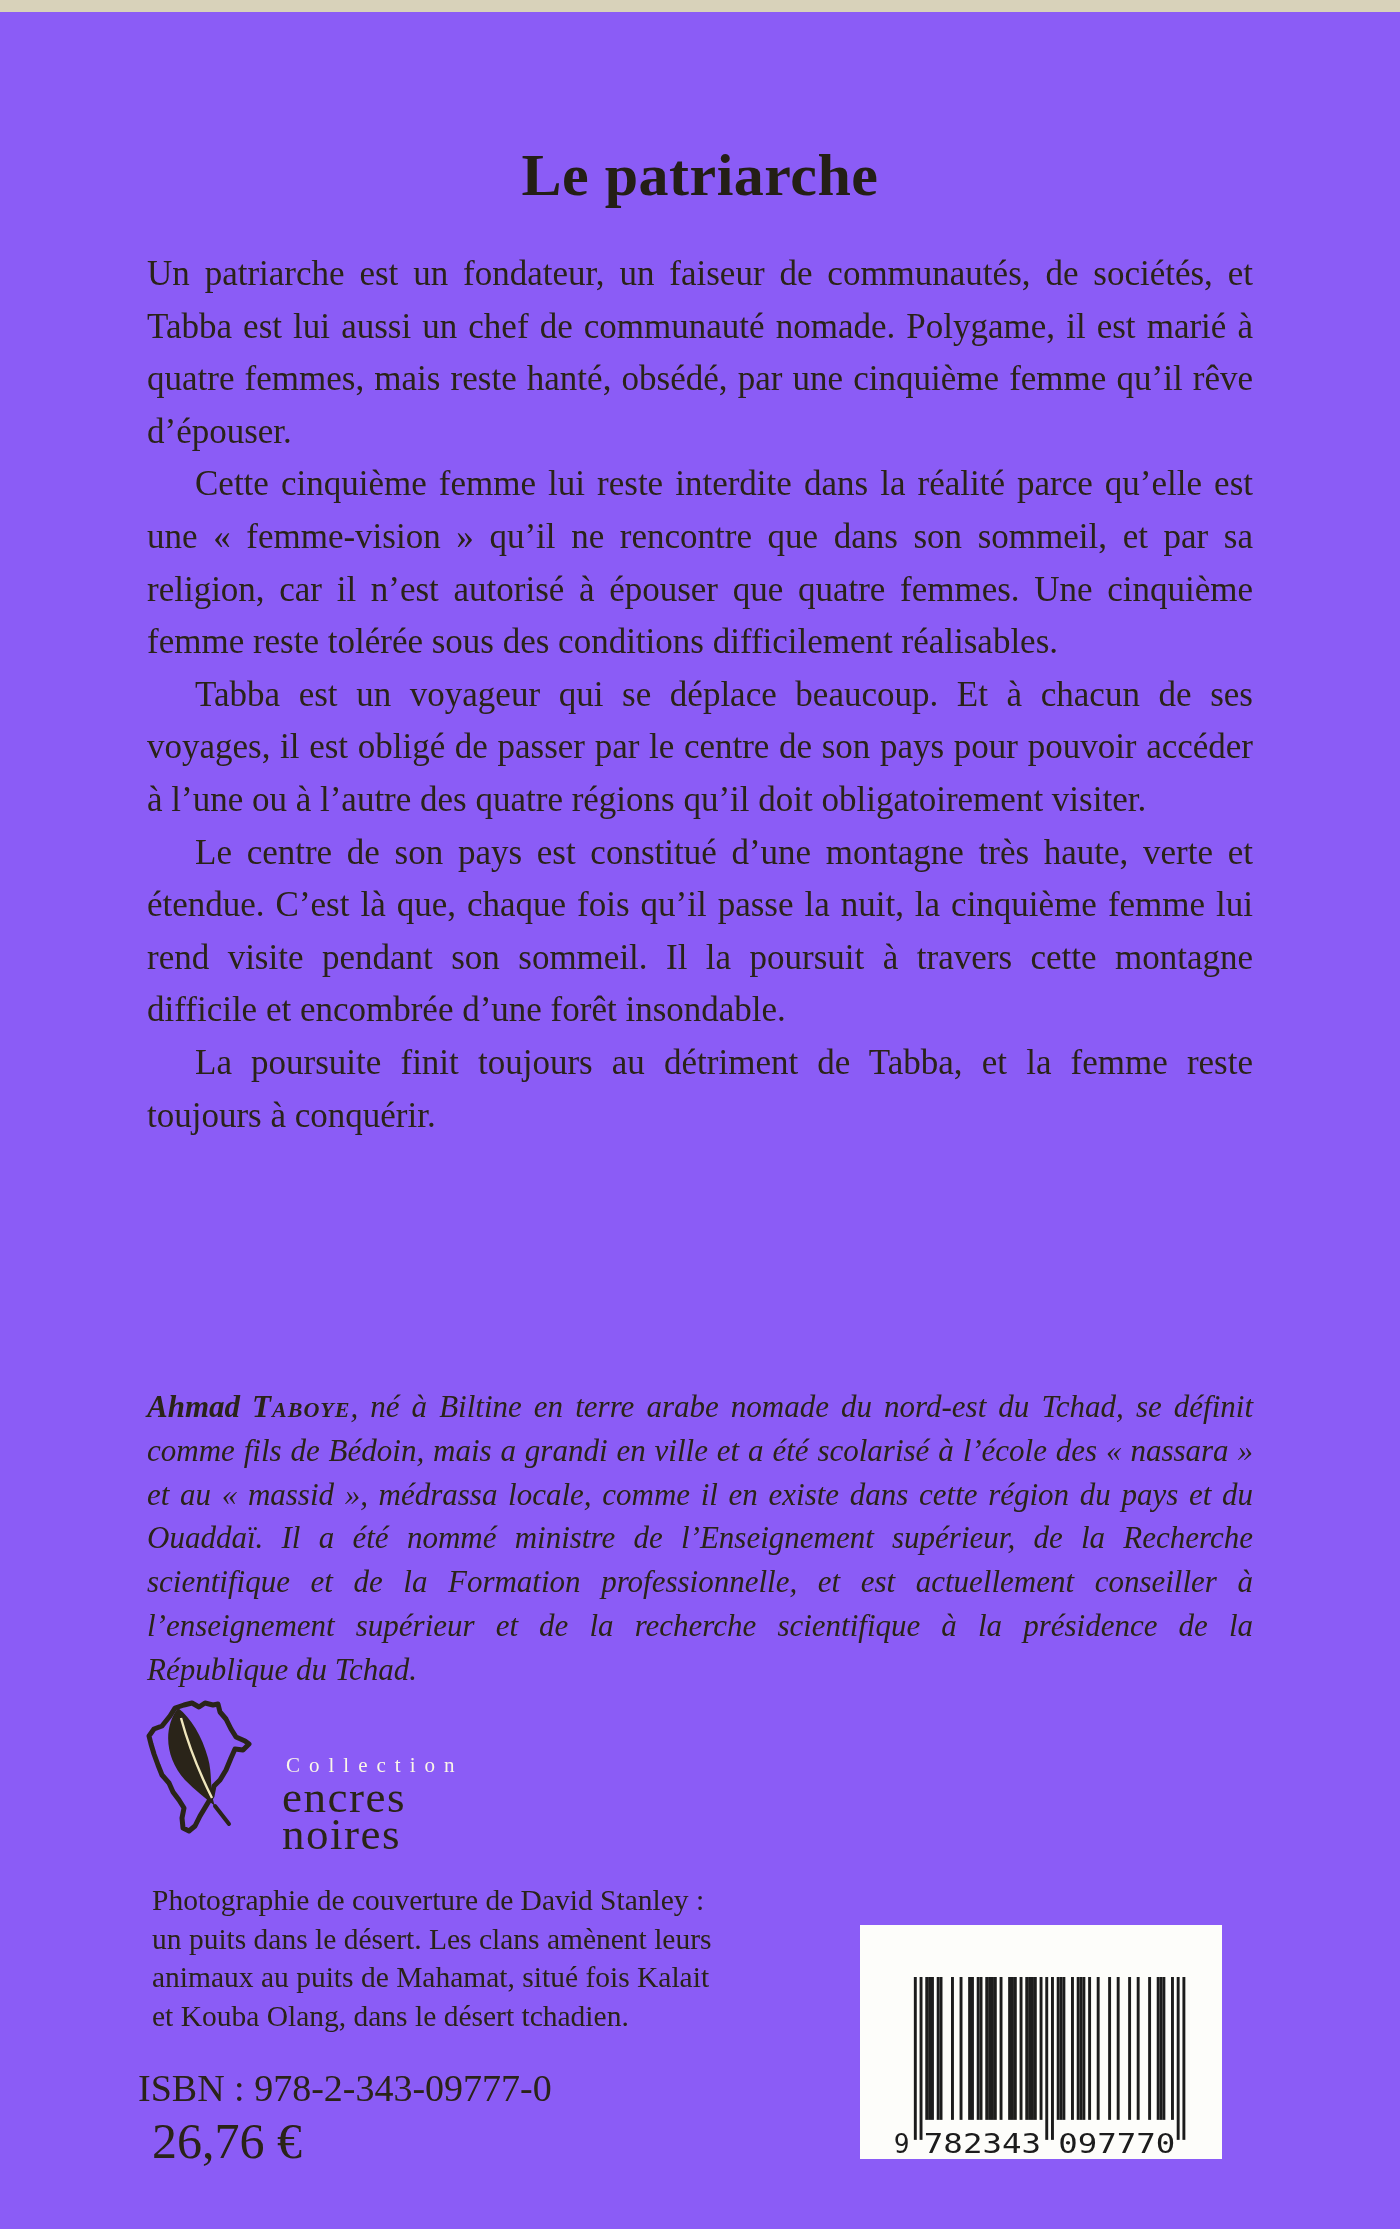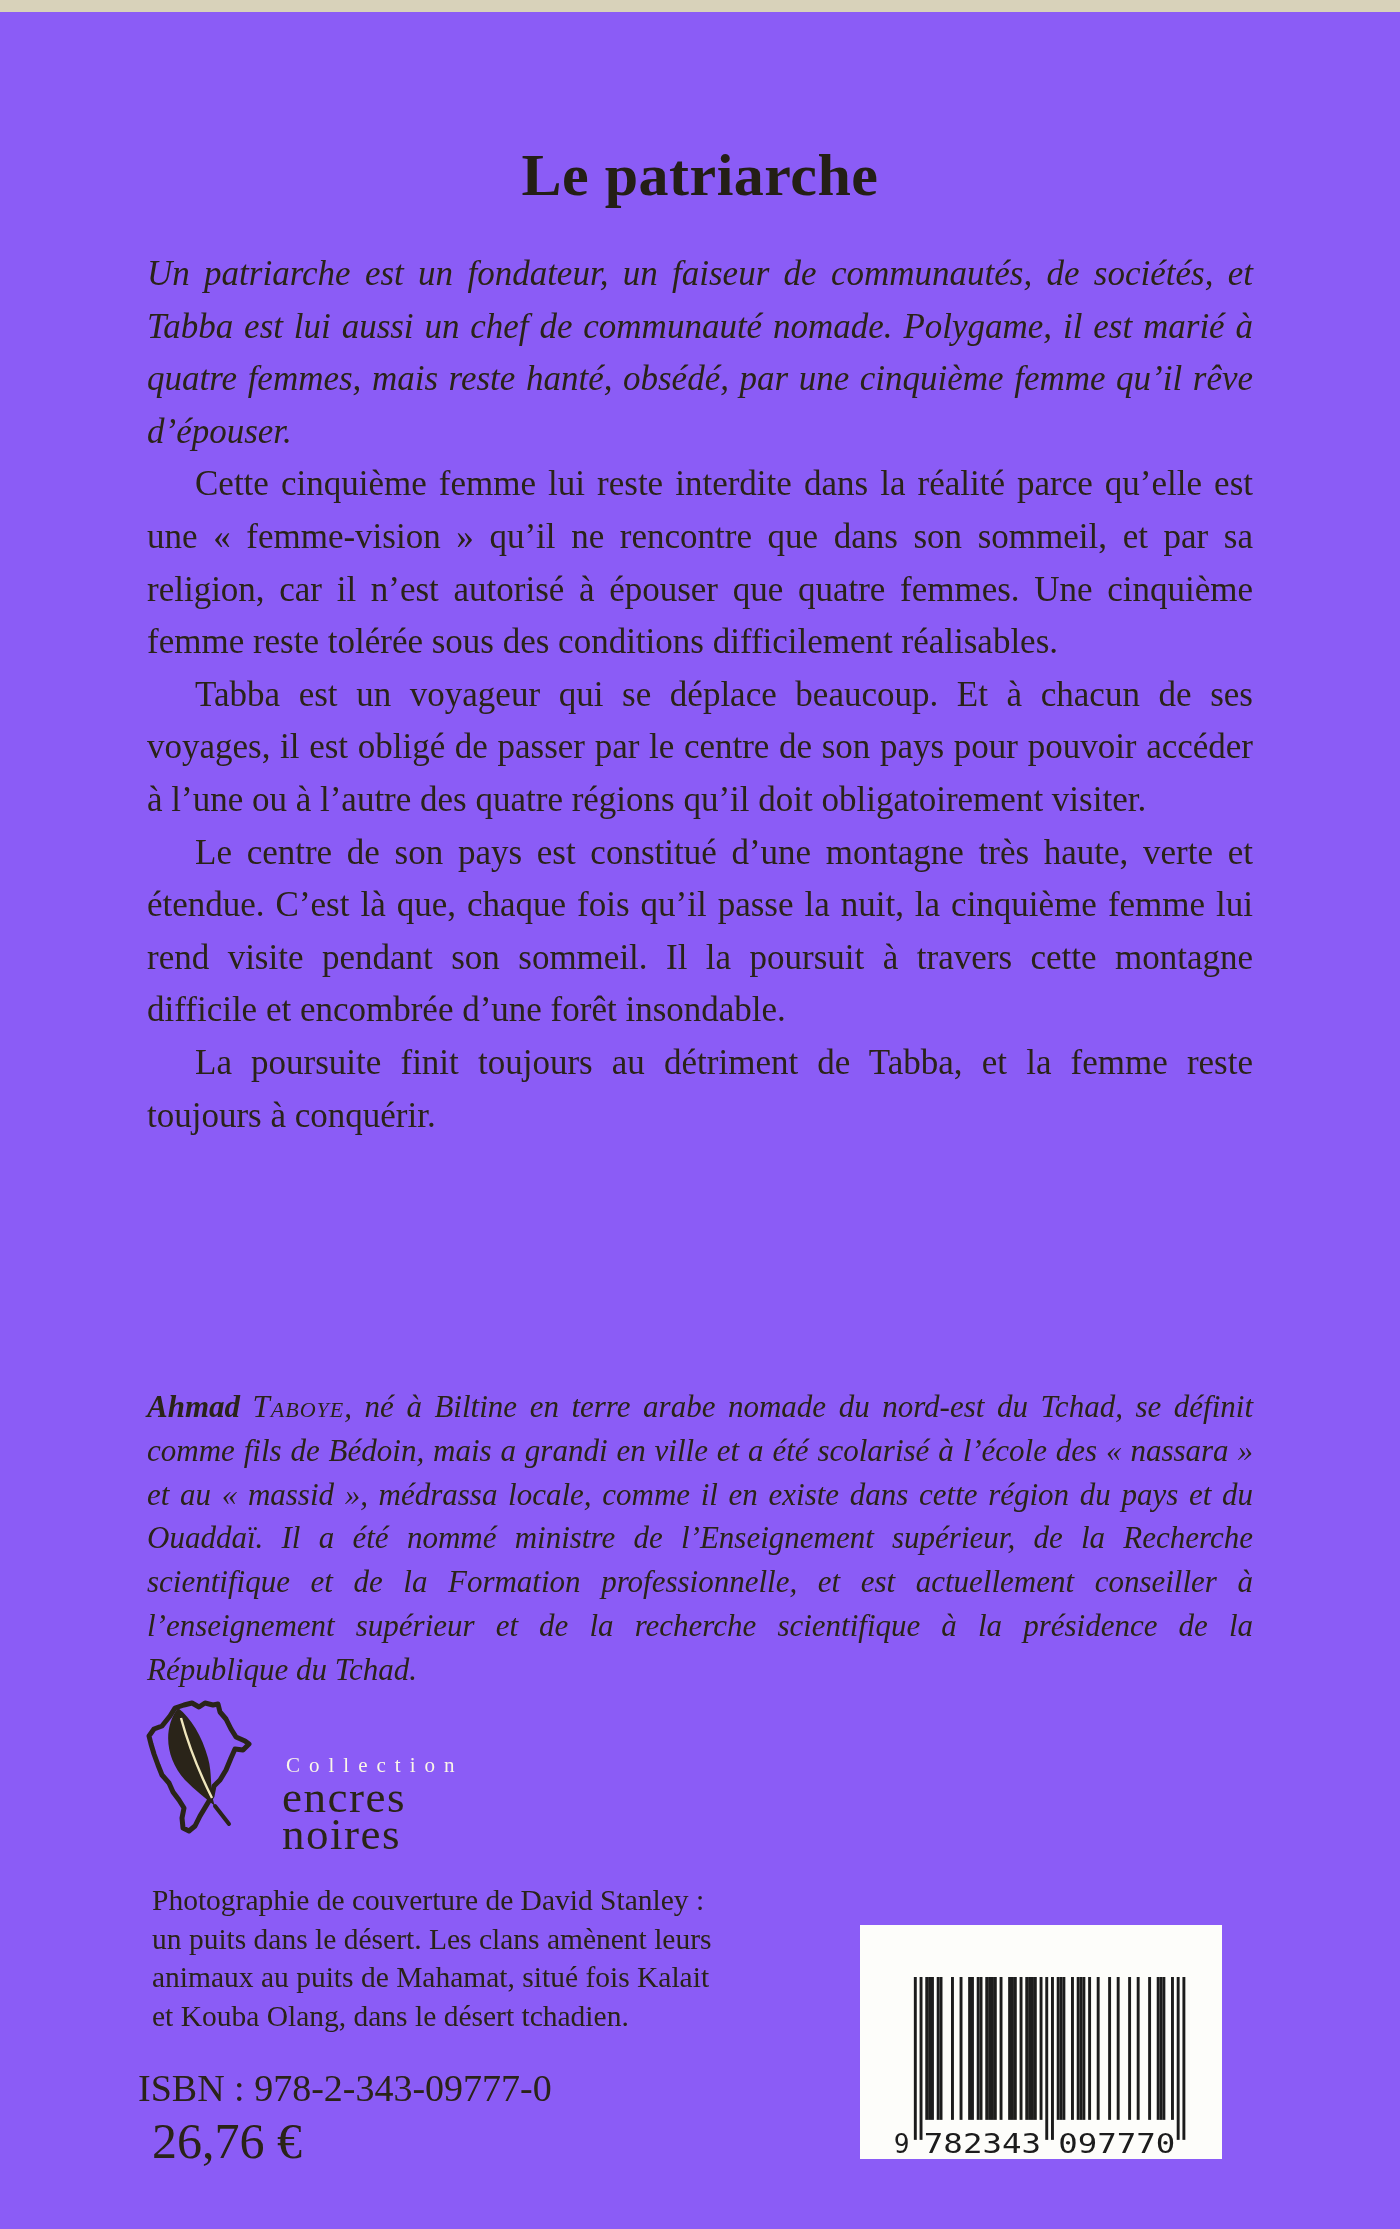--- a/index.html
+++ b/index.html
@@ -19,29 +19,29 @@
     color:#241f16;
     letter-spacing:0.5px;
   }
   .synopsis{
     position:absolute;top:236px;left:147px;width:1106px;
     font-size:35px;line-height:52.6px;
     text-align:justify;
     color:#2a2319;
   }
   .synopsis p{margin:0;text-indent:48px;}
-  .synopsis p:first-child{text-indent:0;font-style:italic;}
+  .synopsis p:first-child{text-indent:0;}
   .bio{
     position:absolute;top:1342px;left:147px;width:1106px;
     font-size:31px;line-height:43.8px;
     font-style:italic;
     text-align:justify;
   }
   .bio .author-first{font-weight:700;}
-  .bio .author-last{font-weight:400;font-variant:small-caps;letter-spacing:1px;}
+  .bio .author-last{font-weight:700;font-variant:small-caps;letter-spacing:1px;}
   .logo{
     position:absolute;top:1680px;left:138px;
     display:flex;flex-direction:row;align-items:flex-end;
   }
   .logo-icon{width:132px;height:158px;}
   .logo-text{margin-left:12px;padding-top:32px;display:flex;flex-direction:column;}
   .collection-label{
     font-size:21px;letter-spacing:9px;
     color:#fbf7e8;
     line-height:22px;

